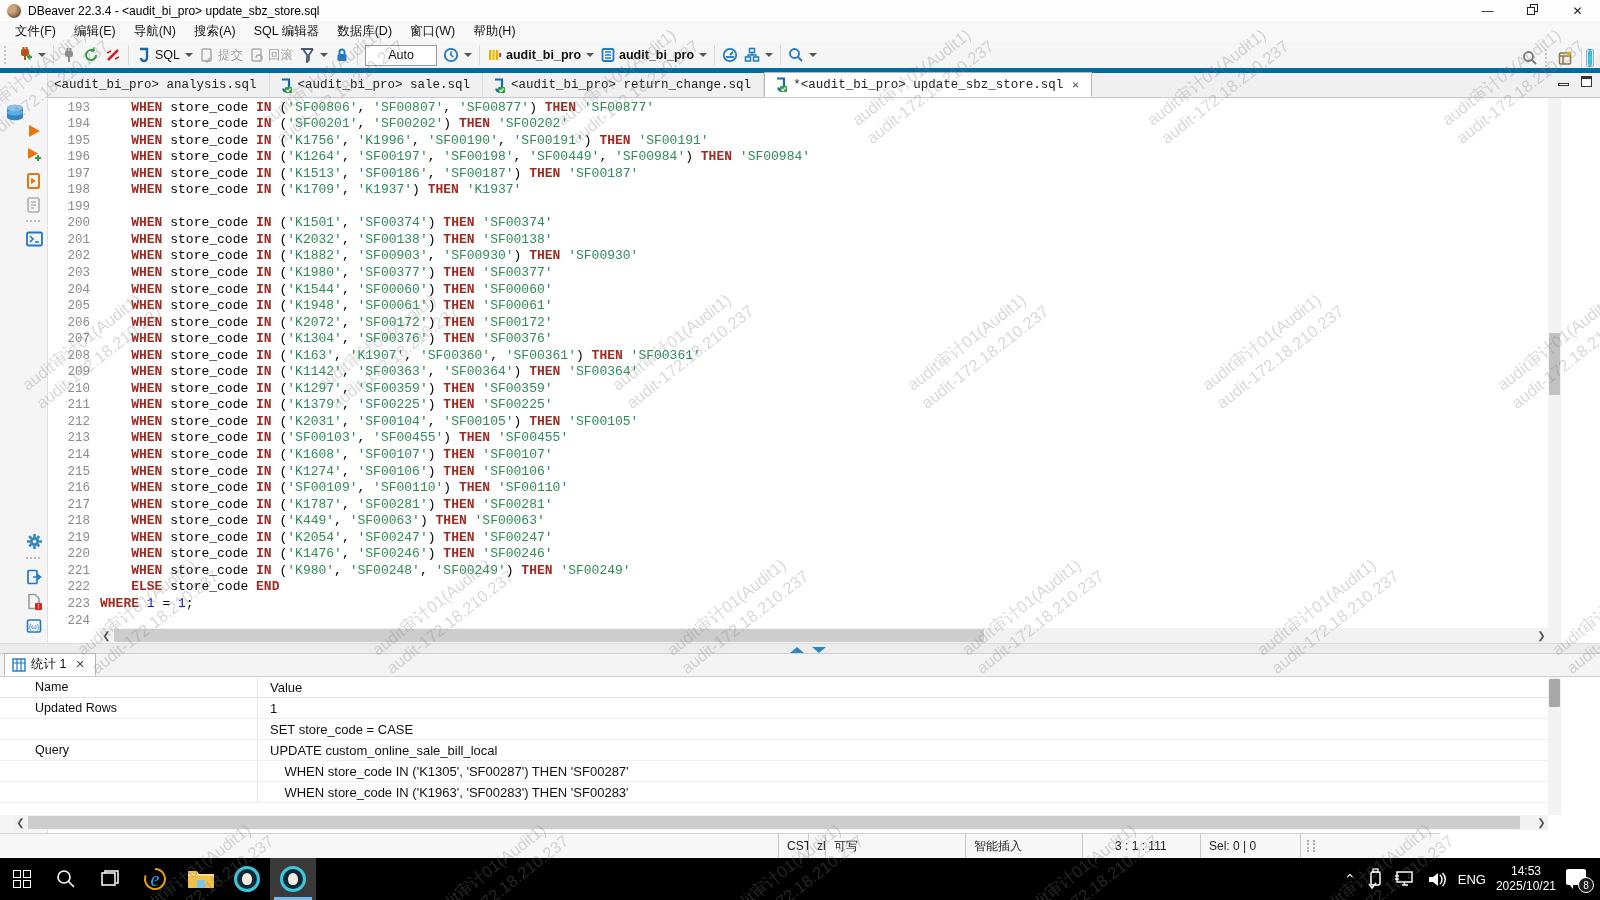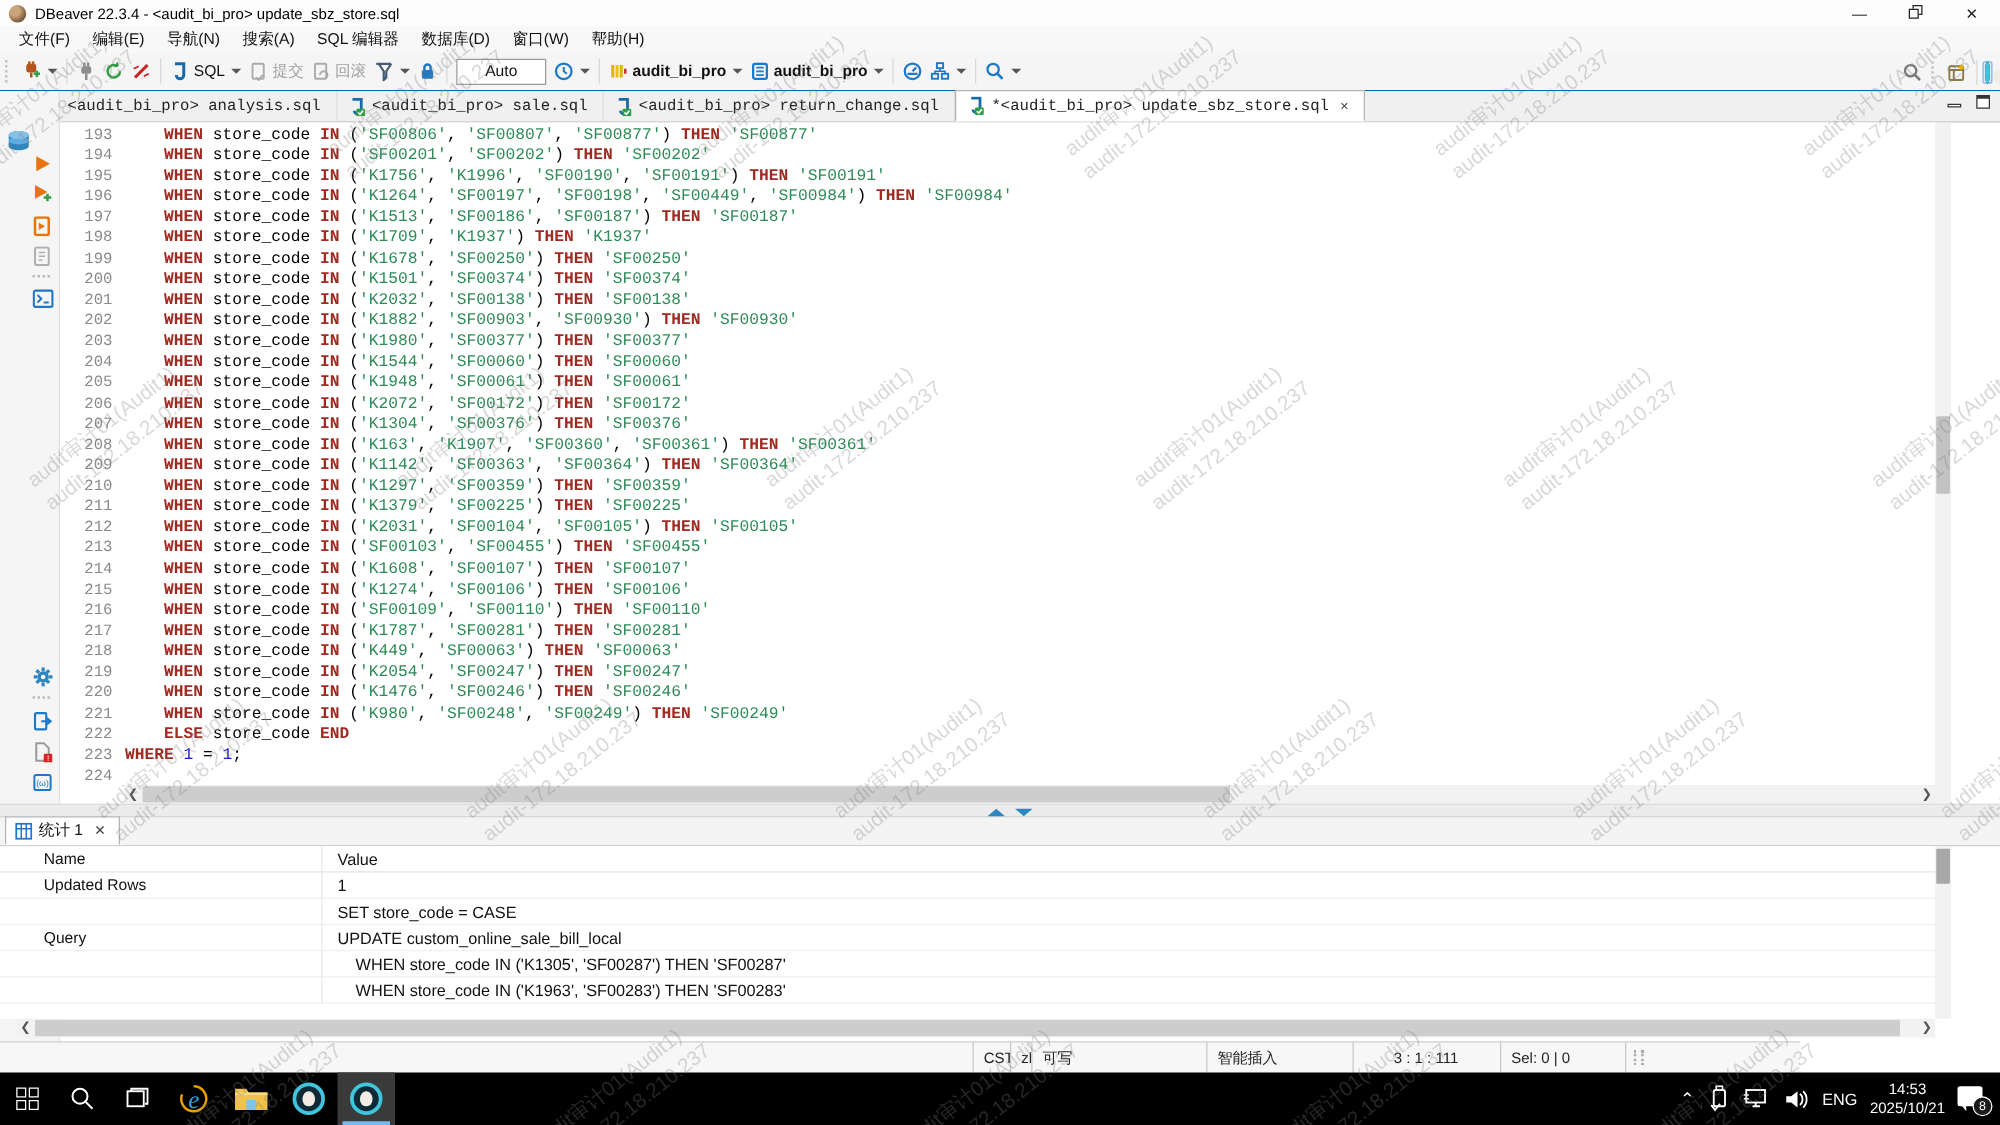--- a/index.html
+++ b/index.html
@@ -16,21 +16,21 @@
   .win-btn .restore-sq { position:relative; width:9px; height:9px; }
   .restore-sq i { position:absolute; border:1px solid #222; width:8px; height:8px; background:#fdfdfd; }
   .restore-sq i:nth-child(1){ left:2px; top:-2px; }
   .restore-sq i:nth-child(2){ left:-1px; top:1px; }
 
   
   .menubar { position:absolute; left:0; top:21px; width:1600px; height:21px; background:#f8f8f8; display:flex; align-items:center; padding-left:6px; }
   .menu-item { padding:2px 9px; font-size:12.5px; color:#111; }
 
   
-  .toolbar { position:absolute; left:0; top:42px; width:1600px; height:31px; background:#f5f5f5; border-bottom:1px solid #0369a1; display:flex; align-items:center; }
+  .toolbar { position:absolute; left:0; top:42px; width:1600px; height:31px; background:#f5f5f5; border-bottom:5px solid #0369a1; display:flex; align-items:center; }
   .tb-grip { width:7px; height:18px; border-left:2px dotted #c4c4c4; margin:0 3px 0 4px; }
   .tb-sep { width:1px; height:20px; background:#d8d8d8; margin:0 4px; }
   .tb-btn { display:flex; align-items:center; gap:3px; padding:2px 3px; border-radius:2px; }
   .tb-label { font-size:12.5px; color:#111; }
   .tb-label.bold { font-weight:bold; }
   .tb-label.disabled { color:#a0a0a0; }
   .caret { width:0; height:0; border-left:4px solid transparent; border-right:4px solid transparent; border-top:4px solid #555; margin-left:2px; }
   .auto-box { width:72px; height:21px; background:#fff; border:1px solid #9a9a9a; display:flex; align-items:center; justify-content:center; font-size:12.5px; margin:0 3px; }
   .icon16 { width:16px; height:16px; display:inline-block; }
   .toolbar-right { position:absolute; right:6px; top:42px; height:31px; display:flex; align-items:center; }
@@ -451,21 +451,21 @@
     </div>
   </div>
 
   <div class="editor" id="editor">
       <div class="code-line"><div class="gutter">193</div><div class="code">    <span class="tok-kw">WHEN</span> store_code <span class="tok-kw">IN</span> (<span class="tok-str">'SF00806'</span>, <span class="tok-str">'SF00807'</span>, <span class="tok-str">'SF00877'</span>) <span class="tok-kw">THEN</span> <span class="tok-str">'SF00877'</span></div></div>
       <div class="code-line"><div class="gutter">194</div><div class="code">    <span class="tok-kw">WHEN</span> store_code <span class="tok-kw">IN</span> (<span class="tok-str">'SF00201'</span>, <span class="tok-str">'SF00202'</span>) <span class="tok-kw">THEN</span> <span class="tok-str">'SF00202'</span></div></div>
       <div class="code-line"><div class="gutter">195</div><div class="code">    <span class="tok-kw">WHEN</span> store_code <span class="tok-kw">IN</span> (<span class="tok-str">'K1756'</span>, <span class="tok-str">'K1996'</span>, <span class="tok-str">'SF00190'</span>, <span class="tok-str">'SF00191'</span>) <span class="tok-kw">THEN</span> <span class="tok-str">'SF00191'</span></div></div>
       <div class="code-line"><div class="gutter">196</div><div class="code">    <span class="tok-kw">WHEN</span> store_code <span class="tok-kw">IN</span> (<span class="tok-str">'K1264'</span>, <span class="tok-str">'SF00197'</span>, <span class="tok-str">'SF00198'</span>, <span class="tok-str">'SF00449'</span>, <span class="tok-str">'SF00984'</span>) <span class="tok-kw">THEN</span> <span class="tok-str">'SF00984'</span></div></div>
       <div class="code-line"><div class="gutter">197</div><div class="code">    <span class="tok-kw">WHEN</span> store_code <span class="tok-kw">IN</span> (<span class="tok-str">'K1513'</span>, <span class="tok-str">'SF00186'</span>, <span class="tok-str">'SF00187'</span>) <span class="tok-kw">THEN</span> <span class="tok-str">'SF00187'</span></div></div>
       <div class="code-line"><div class="gutter">198</div><div class="code">    <span class="tok-kw">WHEN</span> store_code <span class="tok-kw">IN</span> (<span class="tok-str">'K1709'</span>, <span class="tok-str">'K1937'</span>) <span class="tok-kw">THEN</span> <span class="tok-str">'K1937'</span></div></div>
-      <div class="code-line"><div class="gutter">199</div><div class="code">    <span class="tok-kw">WHEN</span> store_code <span class="tok-kw">IN</span> (<span class="tok-str">'K1678'</span>, <span class="tok-str">'SF00250'</span>) <span class="tok-kw">THEN</span> <span class="tok-str">'SF00250'</span></div></div>
+      <div class="code-line"><div class="gutter">199</div></div>
       <div class="code-line"><div class="gutter">200</div><div class="code">    <span class="tok-kw">WHEN</span> store_code <span class="tok-kw">IN</span> (<span class="tok-str">'K1501'</span>, <span class="tok-str">'SF00374'</span>) <span class="tok-kw">THEN</span> <span class="tok-str">'SF00374'</span></div></div>
       <div class="code-line"><div class="gutter">201</div><div class="code">    <span class="tok-kw">WHEN</span> store_code <span class="tok-kw">IN</span> (<span class="tok-str">'K2032'</span>, <span class="tok-str">'SF00138'</span>) <span class="tok-kw">THEN</span> <span class="tok-str">'SF00138'</span></div></div>
       <div class="code-line"><div class="gutter">202</div><div class="code">    <span class="tok-kw">WHEN</span> store_code <span class="tok-kw">IN</span> (<span class="tok-str">'K1882'</span>, <span class="tok-str">'SF00903'</span>, <span class="tok-str">'SF00930'</span>) <span class="tok-kw">THEN</span> <span class="tok-str">'SF00930'</span></div></div>
       <div class="code-line"><div class="gutter">203</div><div class="code">    <span class="tok-kw">WHEN</span> store_code <span class="tok-kw">IN</span> (<span class="tok-str">'K1980'</span>, <span class="tok-str">'SF00377'</span>) <span class="tok-kw">THEN</span> <span class="tok-str">'SF00377'</span></div></div>
       <div class="code-line"><div class="gutter">204</div><div class="code">    <span class="tok-kw">WHEN</span> store_code <span class="tok-kw">IN</span> (<span class="tok-str">'K1544'</span>, <span class="tok-str">'SF00060'</span>) <span class="tok-kw">THEN</span> <span class="tok-str">'SF00060'</span></div></div>
       <div class="code-line"><div class="gutter">205</div><div class="code">    <span class="tok-kw">WHEN</span> store_code <span class="tok-kw">IN</span> (<span class="tok-str">'K1948'</span>, <span class="tok-str">'SF00061'</span>) <span class="tok-kw">THEN</span> <span class="tok-str">'SF00061'</span></div></div>
       <div class="code-line"><div class="gutter">206</div><div class="code">    <span class="tok-kw">WHEN</span> store_code <span class="tok-kw">IN</span> (<span class="tok-str">'K2072'</span>, <span class="tok-str">'SF00172'</span>) <span class="tok-kw">THEN</span> <span class="tok-str">'SF00172'</span></div></div>
       <div class="code-line"><div class="gutter">207</div><div class="code">    <span class="tok-kw">WHEN</span> store_code <span class="tok-kw">IN</span> (<span class="tok-str">'K1304'</span>, <span class="tok-str">'SF00376'</span>) <span class="tok-kw">THEN</span> <span class="tok-str">'SF00376'</span></div></div>
       <div class="code-line"><div class="gutter">208</div><div class="code">    <span class="tok-kw">WHEN</span> store_code <span class="tok-kw">IN</span> (<span class="tok-str">'K163'</span>, <span class="tok-str">'K1907'</span>, <span class="tok-str">'SF00360'</span>, <span class="tok-str">'SF00361'</span>) <span class="tok-kw">THEN</span> <span class="tok-str">'SF00361'</span></div></div>
       <div class="code-line"><div class="gutter">209</div><div class="code">    <span class="tok-kw">WHEN</span> store_code <span class="tok-kw">IN</span> (<span class="tok-str">'K1142'</span>, <span class="tok-str">'SF00363'</span>, <span class="tok-str">'SF00364'</span>) <span class="tok-kw">THEN</span> <span class="tok-str">'SF00364'</span></div></div>

